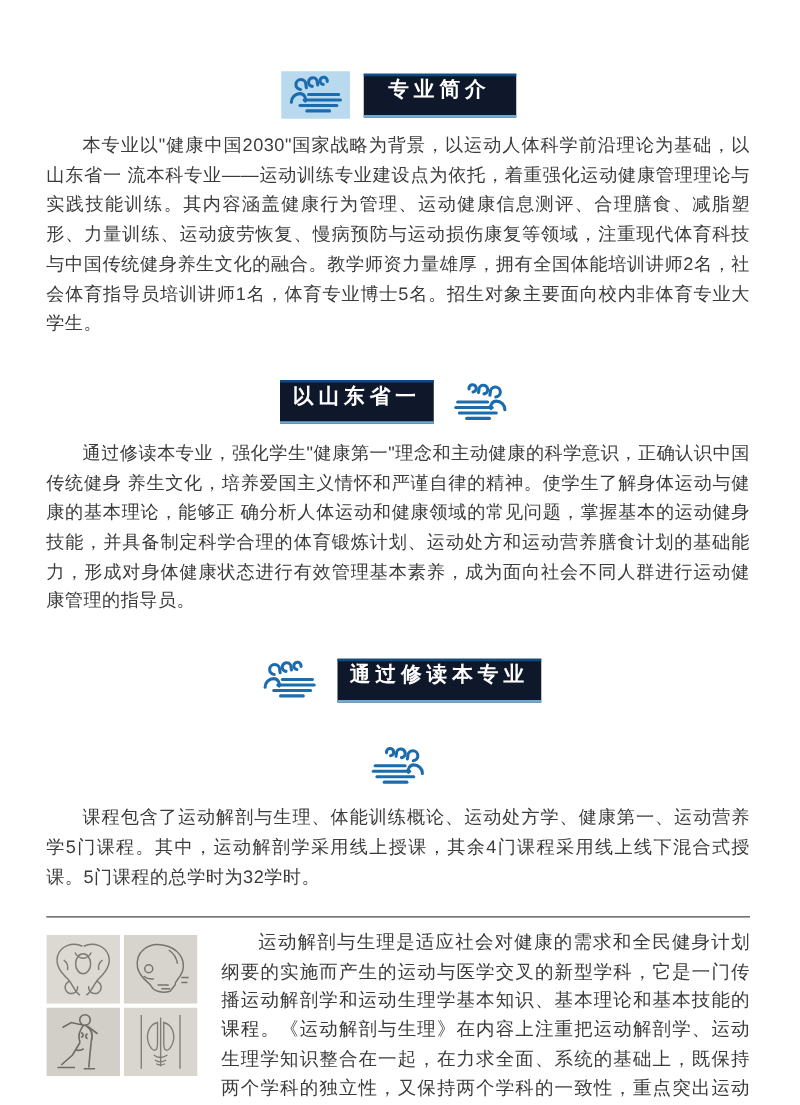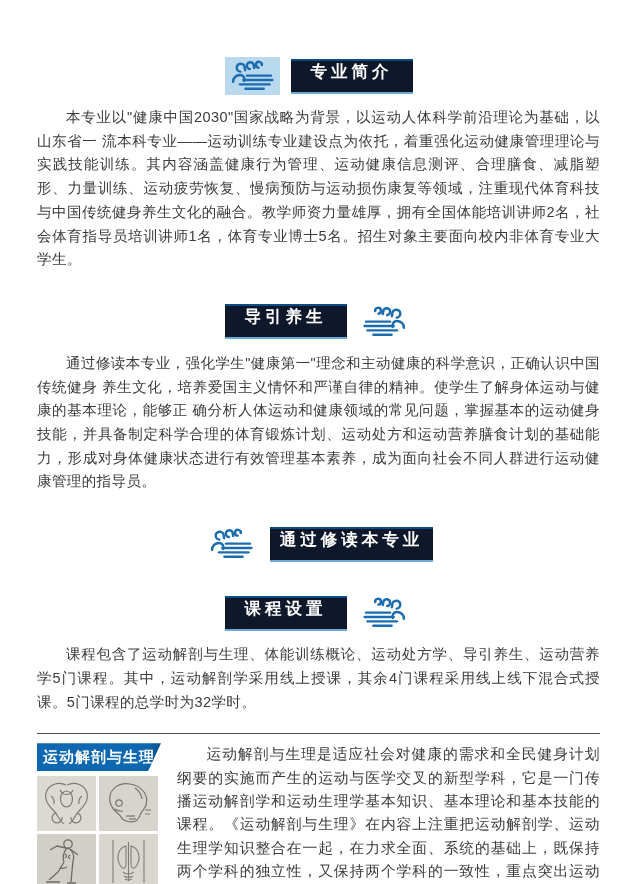--- a/index.html
+++ b/index.html
@@ -89,21 +89,21 @@
       <div class="banner">
         <span>专业简介</span>
       </div>
     </div>
     <p class="body-text">本专业以"健康中国2030"国家战略为背景，以运动人体科学前沿理论为基础，以山东省一 流本科专业——运动训练专业建设点为依托，着重强化运动健康管理理论与实践技能训练。其内容涵盖健康行为管理、运动健康信息测评、合理膳食、减脂塑形、力量训练、运动疲劳恢复、慢病预防与运动损伤康复等领域，注重现代体育科技与中国传统健身养生文化的融合。教学师资力量雄厚，拥有全国体能培训讲师2名，社会体育指导员培训讲师1名，体育专业博士5名。招生对象主要面向校内非体育专业大学生。</p>
   </section>
 
   <section>
     <div class="sec-head gap">
       <div class="banner">
-        <span>导引养生</span>
+        <span>以山东省一</span>
       </div>
       <span class="wave-badge mirrored">
         <svg viewBox="0 0 62 44">
             <use href="#wave-glyph"></use>
           </svg>
       </span>
     </div>
     <p class="body-text">通过修读本专业，强化学生"健康第一"理念和主动健康的科学意识，正确认识中国传统健身 养生文化，培养爱国主义情怀和严谨自律的精神。使学生了解身体运动与健康的基本理论，能够正 确分析人体运动和健康领域的常见问题，掌握基本的运动健身技能，并具备制定科学合理的体育锻炼计划、运动处方和运动营养膳食计划的基础能力，形成对身体健康状态进行有效管理基本素养，成为面向社会不同人群进行运动健康管理的指导员。</p>
   </section>
 
@@ -115,37 +115,33 @@
           </svg>
       </span>
       <div class="banner">
         <span>通过修读本专业</span>
       </div>
     </div>
   </section>
 
   <section>
     <div class="sec-head gap">
-      <div class="banner">
-        <span>课程设置</span>
-      </div>
       <span class="wave-badge mirrored">
         <svg viewBox="0 0 62 44">
             <use href="#wave-glyph"></use>
           </svg>
       </span>
     </div>
-    <p class="body-text">课程包含了运动解剖与生理、体能训练概论、运动处方学、导引养生、运动营养学5门课程。其中，运动解剖学采用线上授课，其余4门课程采用线上线下混合式授课。5门课程的总学时为32学时。</p>
+    <p class="body-text">课程包含了运动解剖与生理、体能训练概论、运动处方学、健康第一、运动营养学5门课程。其中，运动解剖学采用线上授课，其余4门课程采用线上线下混合式授课。5门课程的总学时为32学时。</p>
   </section>
 
   <hr class="divider">
 
   <section class="course-card">
     <div class="card-left">
-      <div class="ribbon">运动解剖与生理</div>
       <div class="img-grid">
 
         <span class="sketch">
           <svg viewBox="0 0 59 55">
             <rect width="59" height="55" fill="#dcd9d3"></rect>
             <g fill="none" stroke="#7e7b73" stroke-width="1.2">
               <path d="M29 9 C21 5 11 9 9 17 C7 25 13 31 17 35 C21 39 23 46 27 48"></path>
               <path d="M30 9 C38 5 48 9 50 17 C52 25 46 31 42 35 C38 39 36 46 32 48"></path>
               <path d="M23 14 C26 20 33 20 36 14"></path>
               <ellipse cx="29.5" cy="23" rx="6" ry="8"></ellipse>

